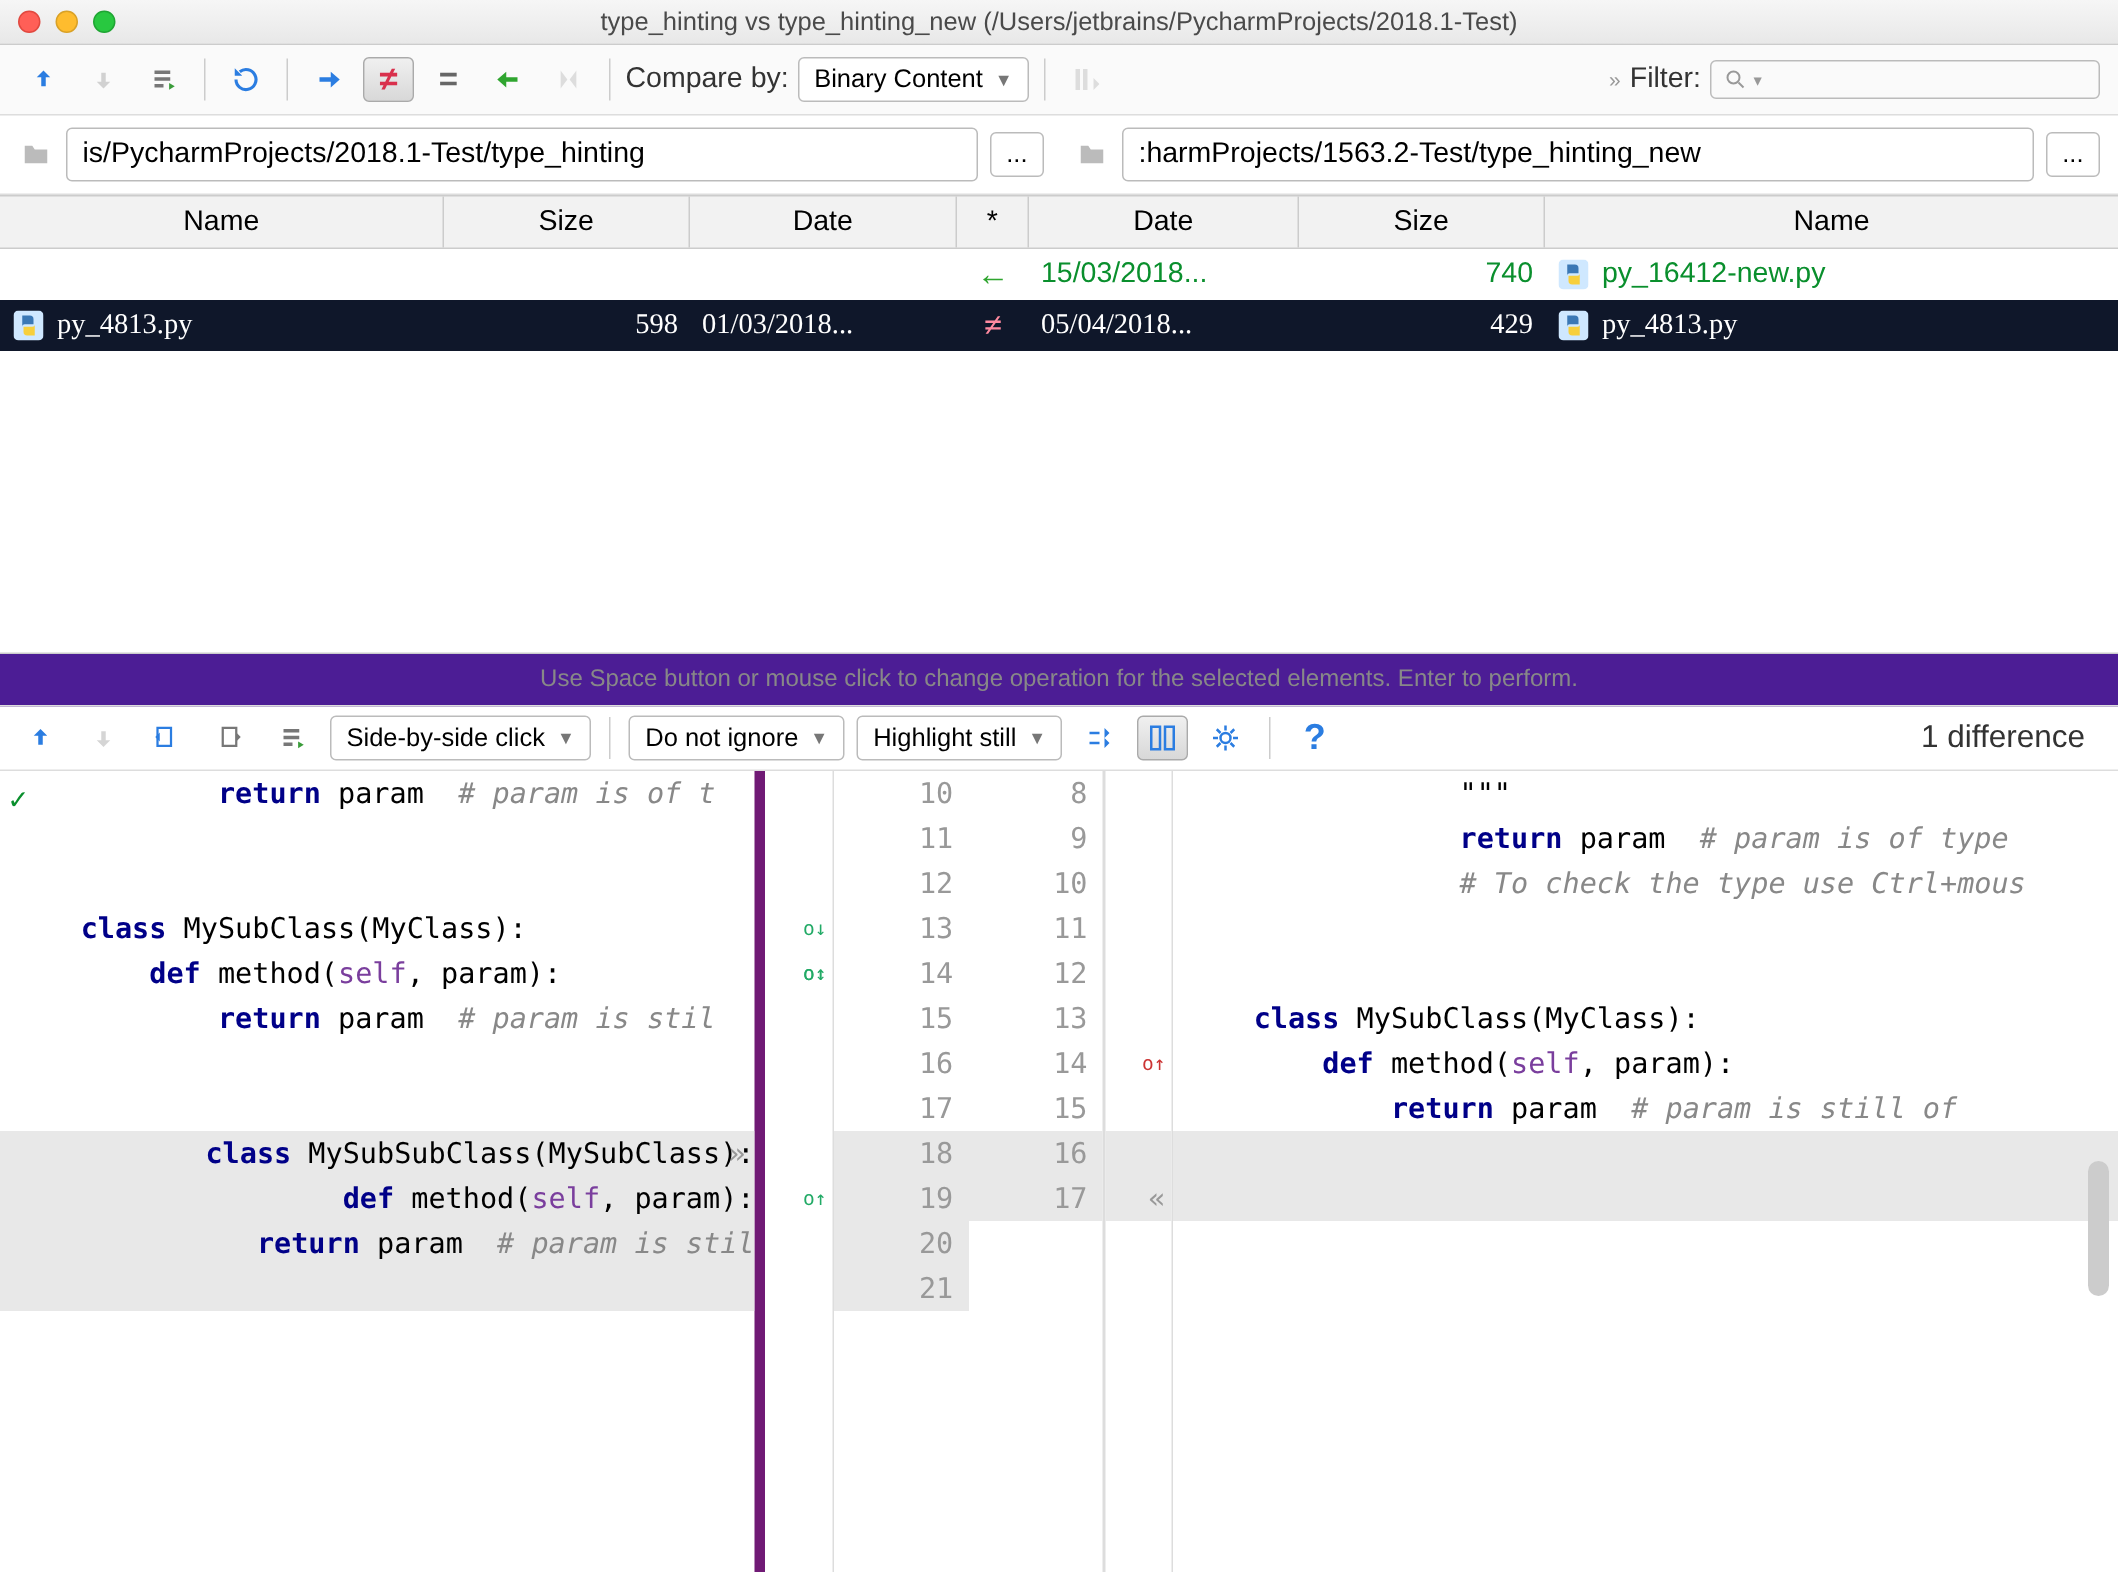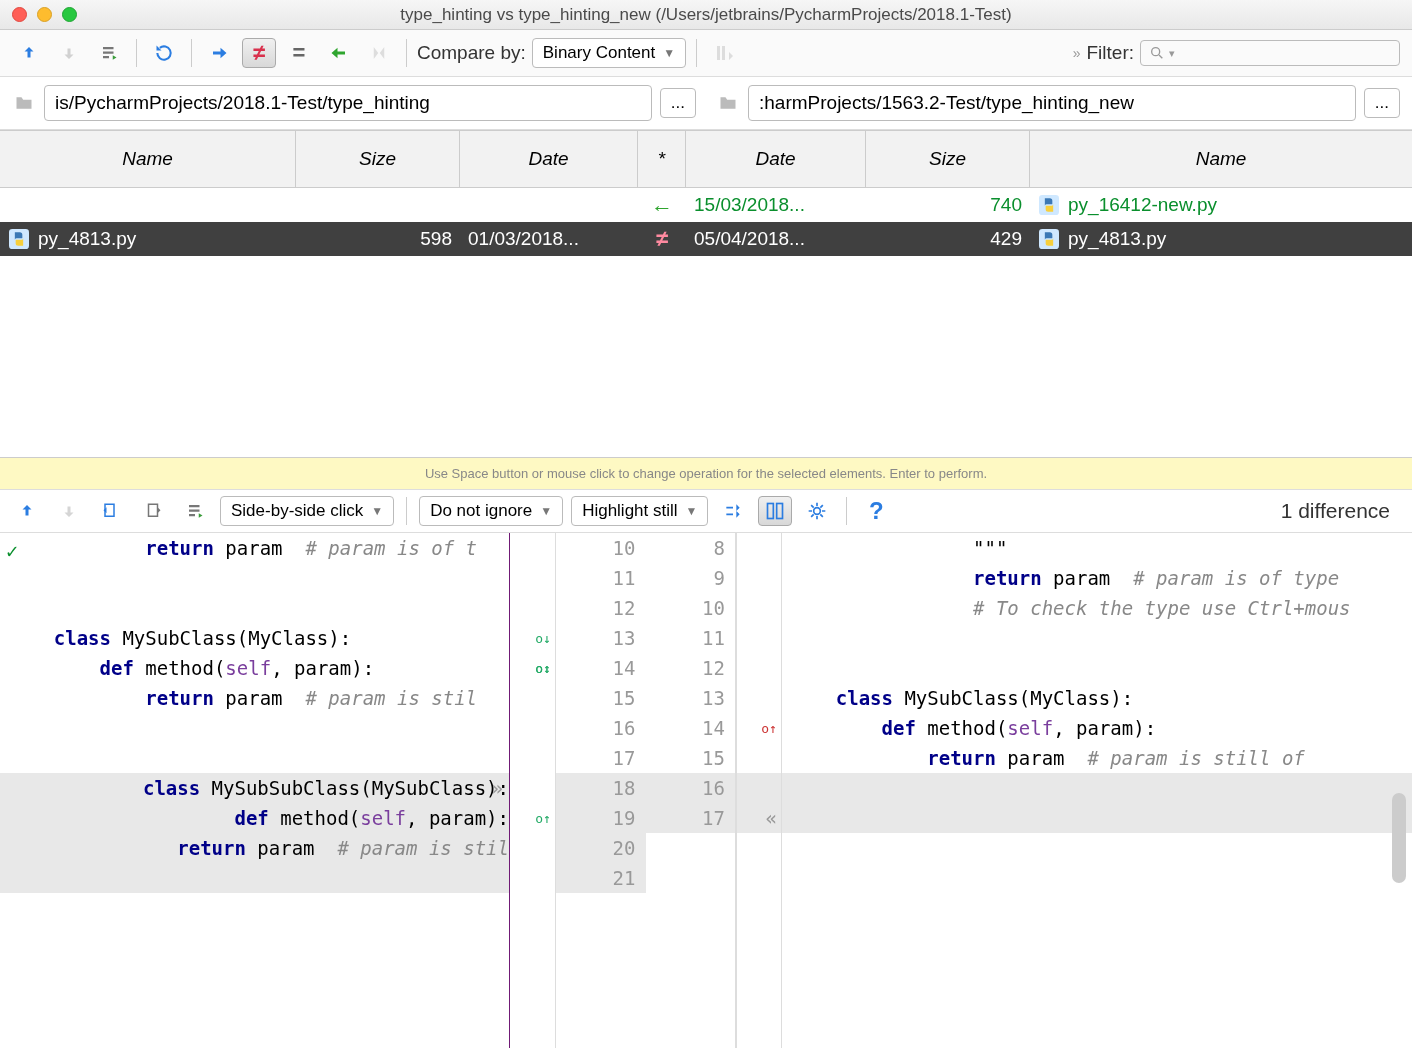--- a/index.html
+++ b/index.html
@@ -20,40 +20,40 @@
 .combo { display: inline-flex; align-items: center; border: 1px solid #bbb; border-radius: 4px; padding: 4px 10px; font-size: 17px; gap: 8px; background:#fff; }
 .combo .chev { color:#777; font-size:12px;}
 .filter-label { font-size: 19px; color:#333; margin-left:auto; display:flex; align-items:center; gap:6px;}
 .search { border:1px solid #bbb; border-radius:4px; padding:4px 8px; width:260px; display:flex; align-items:center; color:#999; gap:4px;}
 .pathbar { display:flex; gap:20px; padding:8px 12px; align-items:center; border-bottom:1px solid #ddd;}
 .pathgroup { display:flex; align-items:center; gap:8px; flex:1;}
 .folder-icon { color:#999;}
 .pathfield { flex:1; border:1px solid #bbb; border-radius:4px; padding:6px 10px; font-size:19px; white-space:nowrap; overflow:hidden; text-overflow:clip; }
 .ellips-btn { border:1px solid #bbb; border-radius:4px; padding:4px 10px; font-size:17px; background:#fff;}
 .table-head { display:flex; background:#f2f2f2; border-bottom:1px solid #ccc; border-top:1px solid #ccc;}
-.th { border-right:1px solid #ccc; padding:17px 0; text-align:center; font-size:19px;font-style:italic; }
+.th { border-right:1px solid #ccc; padding:6px 0; text-align:center; font-size:19px; }
 .c-name-l { width:296px;}
 .c-size-l { width:164px;}
 .c-date-l { width:178px;}
 .c-star  { width:48px;}
 .c-date-r { width:180px;}
 .c-size-r { width:164px;}
 .c-name-r { flex:1;}
 .file-rows { height:270px; overflow:hidden; background:#fff; border-bottom:1px solid #ccc;}
 .row { display:flex; height:34px; align-items:center; font-size:19px;}
 .row .cell { display:flex; align-items:center; padding:0 8px;}
 .row.green { color:#0a8f2d;}
-.row.sel { background:#404040; color:#fff;}
+.row.sel { background:#0f172a; color:#fff;font-family:Liberation Serif, serif;}
 .pyicon { width:22px; height:22px; margin-right:8px; display:inline-flex; align-items:center; justify-content:center;}
-.hint { text-align:center; color:#888; font-size:13px; padding:8px 0; border-bottom:1px solid #ddd; background:#fef9c3;}
+.hint { text-align:center; color:#888; font-size:16px; padding:8px 0; border-bottom:1px solid #ddd; background:#4c1d95;}
 .toolbar2 { display:flex; align-items:center; padding:6px 10px; gap:8px; border-bottom:1px solid #ddd;}
 .diff-count { margin-left:auto; font-size:21px; color:#333; padding-right:12px;}
 .diff-area { flex:1; display:flex; position:relative; font-family: "Menlo","DejaVu Sans Mono",monospace; font-size:19px; overflow:hidden;}
 .left-code, .right-code { overflow:hidden; position:relative;}
-.left-code { width:510px; border-right:1px solid #701a75;}
+.left-code { width:510px; border-right:7px solid #701a75;}
 .gutter { width:180px; display:flex; border-right:1px solid #ddd;}
 .gcol { flex:1; text-align:right; color:#999; font-size:19px; }
 .gcol .gl { height:30px; line-height:30px; padding-right:10px;}
 .gut-l { width:46px; border-right:1px solid #ddd;}
 .gline { height:30px; display:flex; align-items:center; justify-content:flex-end; padding-right:4px;}
 .right-code { flex:1;}
 .codeln { height:30px; line-height:30px; white-space:pre; padding-left:8px;}
 .kw { color:#000088; font-weight:bold;}
 .self { color:#7a3e9d;}
 .cmt { color:#888; font-style:italic;}

